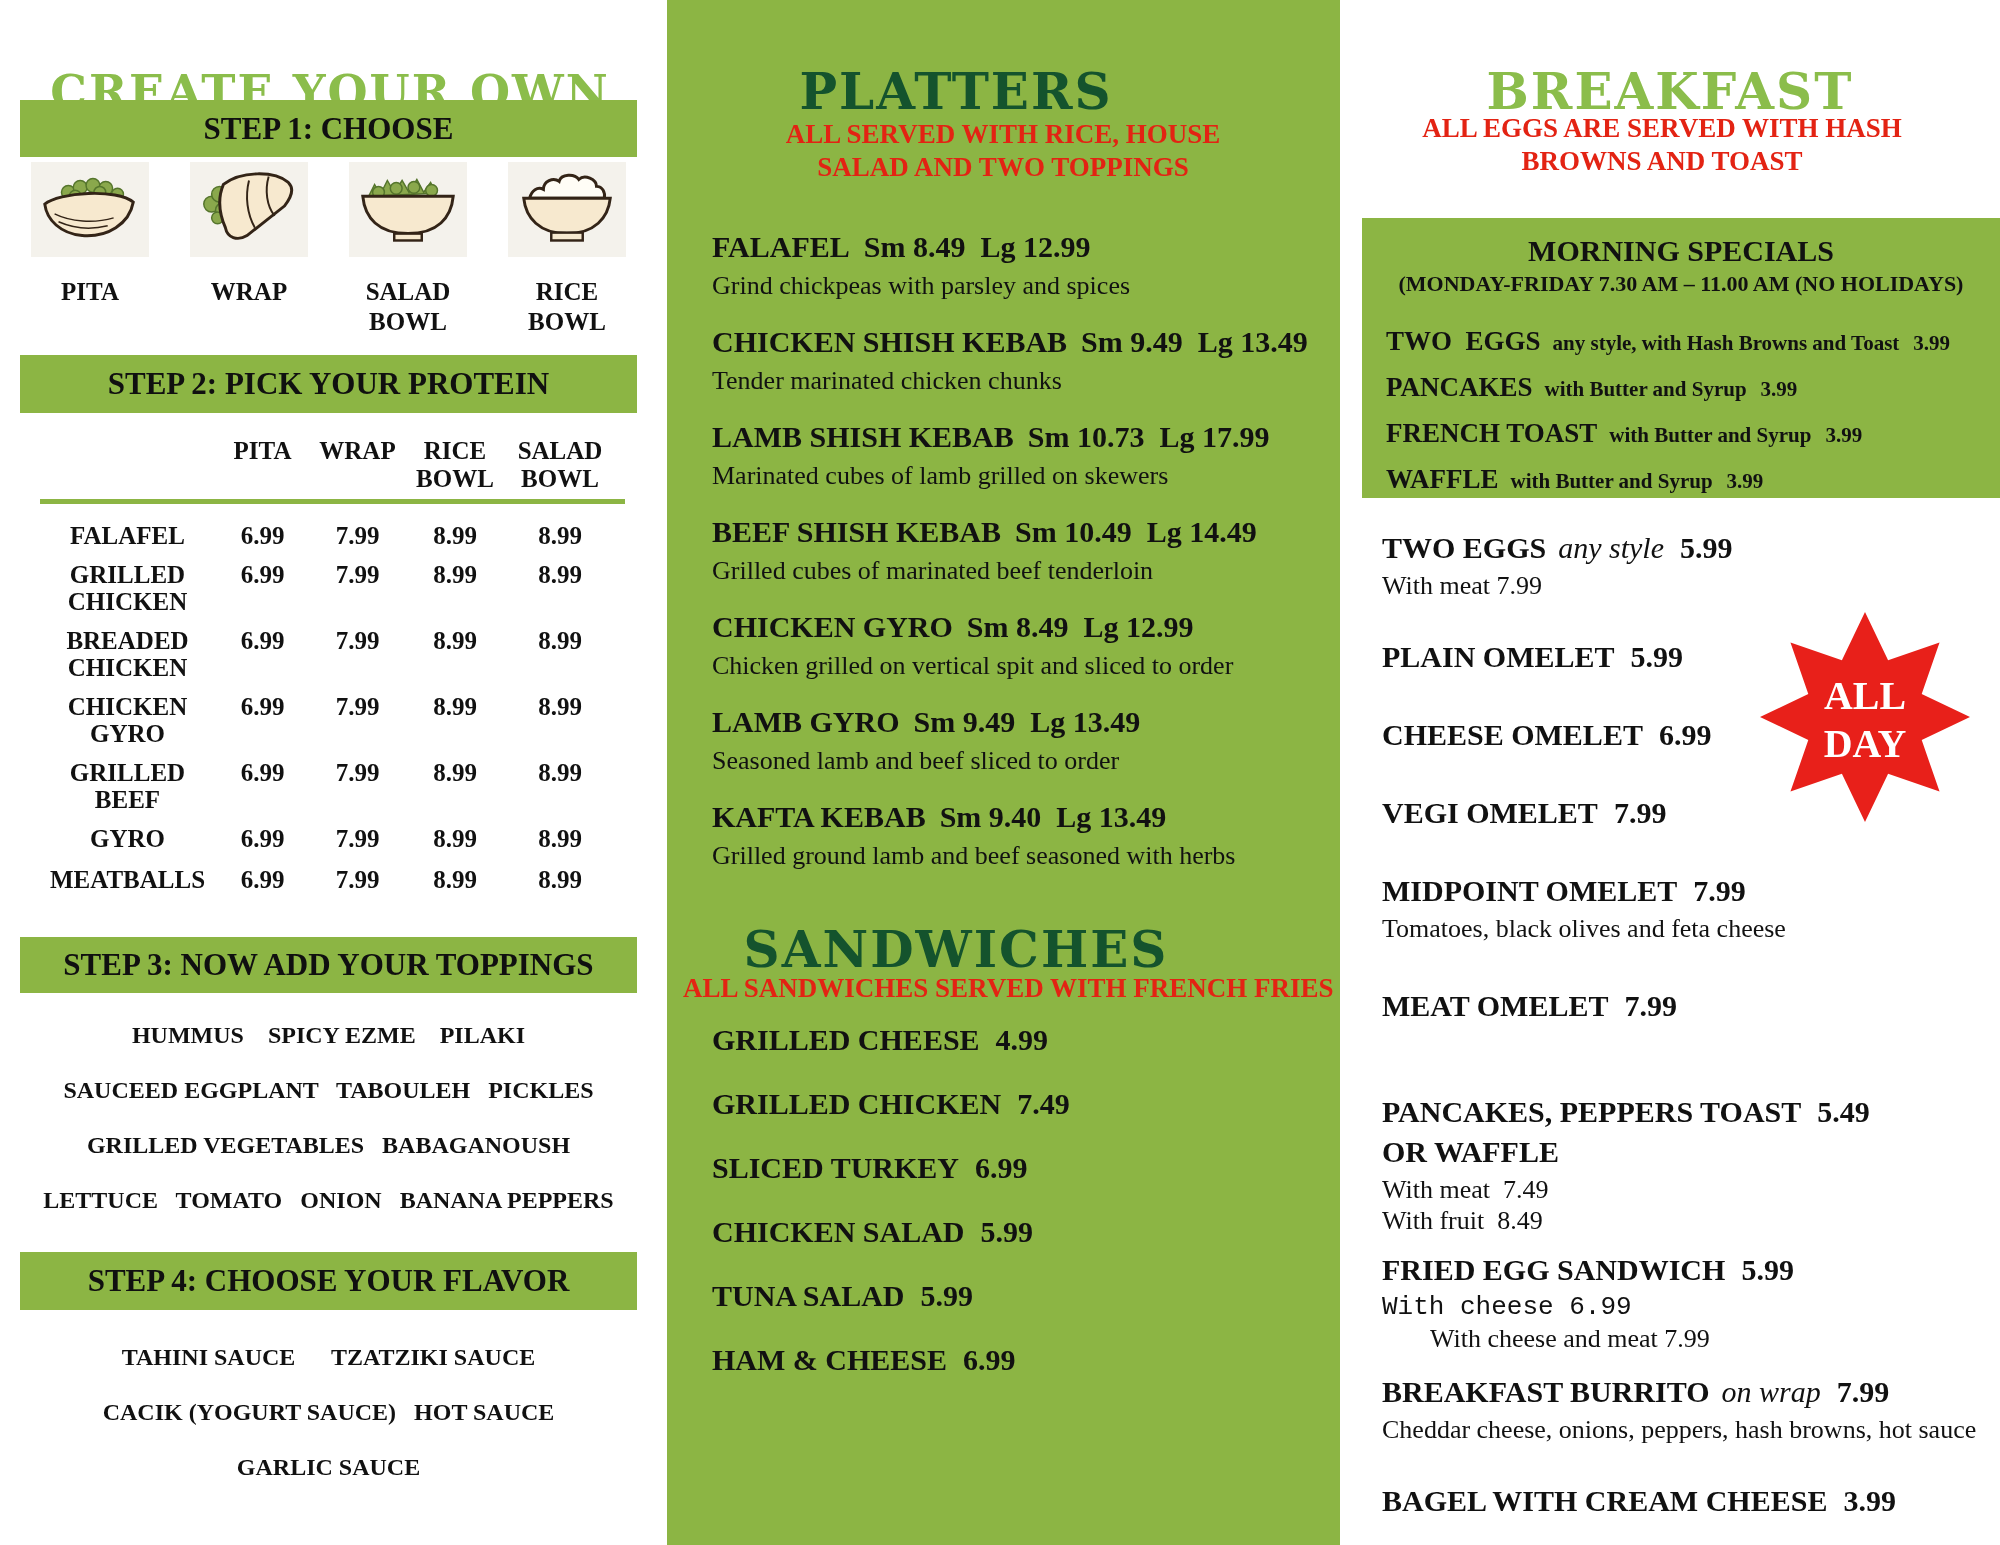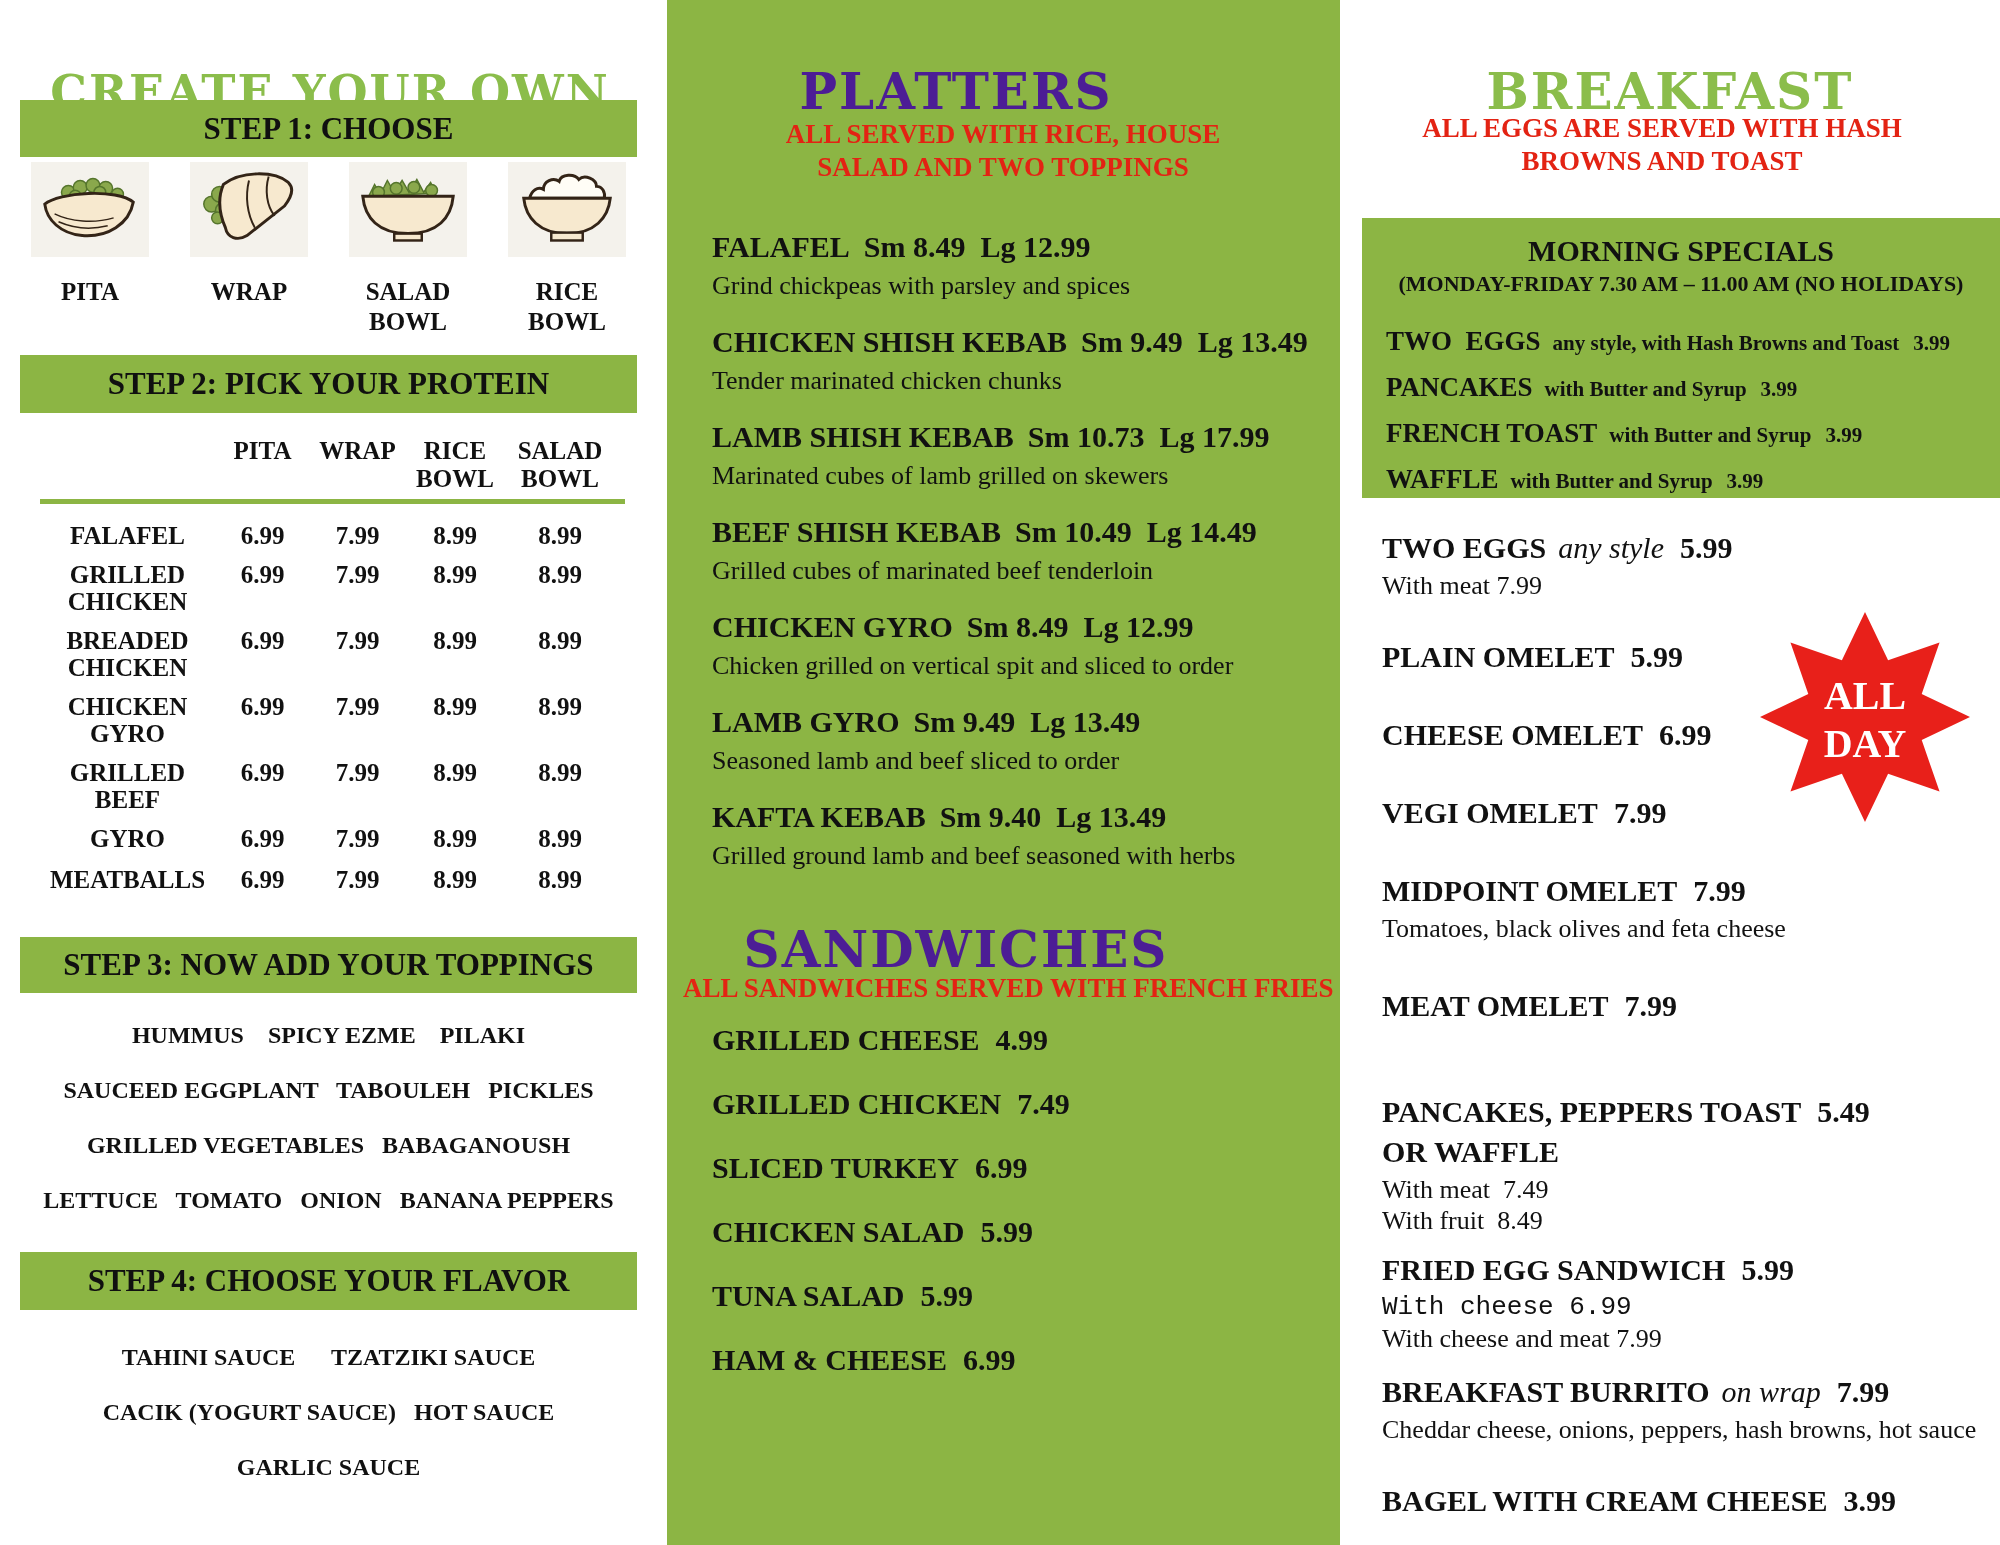--- a/index.html
+++ b/index.html
@@ -35,21 +35,21 @@
 
   .lines{position:absolute;left:10px;width:637px;text-align:center;}
   #toppings{top:1020px;}
   #flavors{top:1342px;}
   .topline{font-weight:bold;font-size:24px;line-height:30px;margin-bottom:25px;white-space:pre-wrap;}
 
   
   .col-mid{position:absolute;left:667px;top:0;width:673px;height:1545px;background:var(--green);}
   .mid-title{position:absolute;left:0;width:578px;text-align:center;
              font-family:"DejaVu Serif", serif;font-weight:bold;font-size:50px;
-             letter-spacing:2px;color:#4c1d95;}
+             letter-spacing:2px;color:#14532d;}
   .plat-title{top:28px;}
   .sand-title{top:886px;}
   .mid-note{position:absolute;left:76px;width:520px;text-align:center;
             color:var(--red);font-weight:bold;font-size:27px;line-height:33px;}
   .plat-note{top:118px;}
   .sand-note{top:972px;left:16px;width:640px;white-space:nowrap;}
   .mid-items{position:absolute;left:45px;width:600px;}
   #platter-items{top:228px;}
   #sandwich-items{top:1022px;}
   .mitem{margin-bottom:22px;}
@@ -329,21 +329,21 @@
         </div>
         <div class="bk-item">
           <div class="bk-line"><span class="bk-name">PANCAKES, PEPPERS TOAST</span><span class="bk-price">5.49</span></div>
           <div class="bk-line"><span class="bk-name">OR WAFFLE</span></div>
           <div class="bk-sub" style="white-space: pre-wrap;">With meat  7.49</div>
           <div class="bk-sub" style="white-space: pre-wrap;">With fruit  8.49</div>
         </div>
         <div class="bk-item">
           <div class="bk-line"><span class="bk-name">FRIED EGG SANDWICH</span><span class="bk-price">5.99</span></div>
           <div class="bk-sub" style="white-space: pre-wrap; font-family: Liberation Mono, monospace;">With cheese 6.99</div>
-          <div class="bk-sub" style="white-space: pre-wrap;">With cheese and meat 7.99</div>
+          <div class="bk-sub" style="white-space: pre-wrap; margin-left: 48px;">With cheese and meat 7.99</div>
         </div>
         <div class="bk-item">
           <div class="bk-line"><span class="bk-name">BREAKFAST BURRITO</span><span class="bk-italic">on wrap</span><span class="bk-price">7.99</span></div>
           <div class="bk-sub" style="white-space: pre-wrap;">Cheddar cheese, onions, peppers, hash browns, hot sauce</div>
         </div>
         <div class="bk-item">
           <div class="bk-line"><span class="bk-name">BAGEL WITH CREAM CHEESE</span><span class="bk-price">3.99</span></div>
         </div>
       </div>
 

